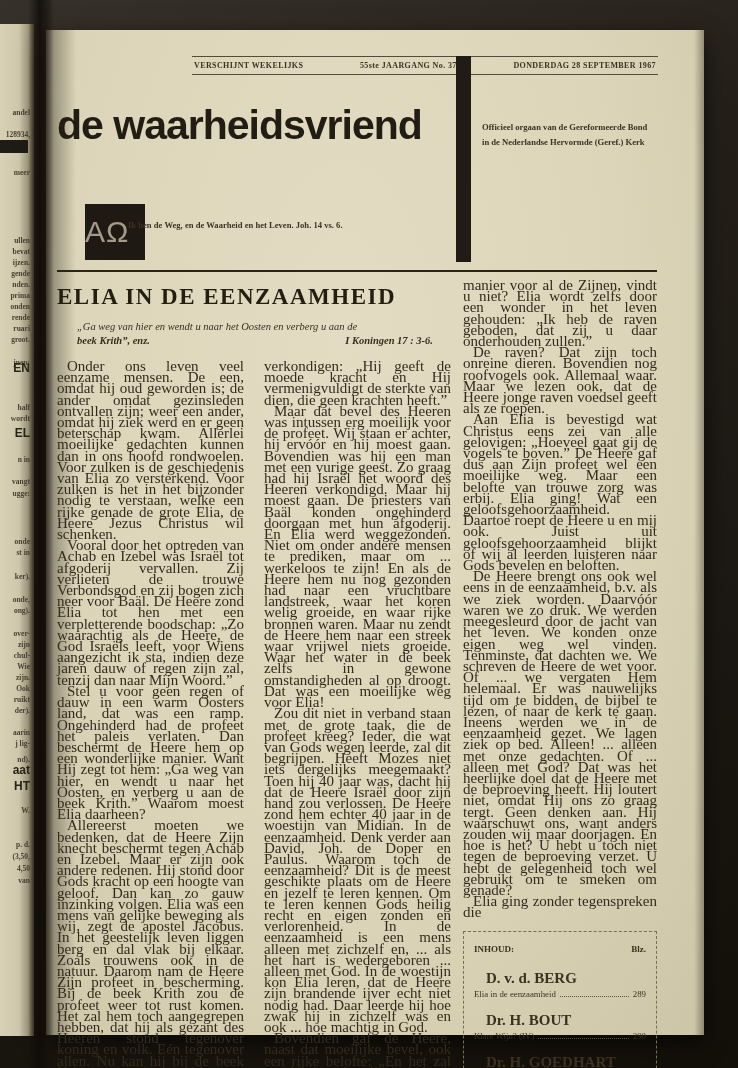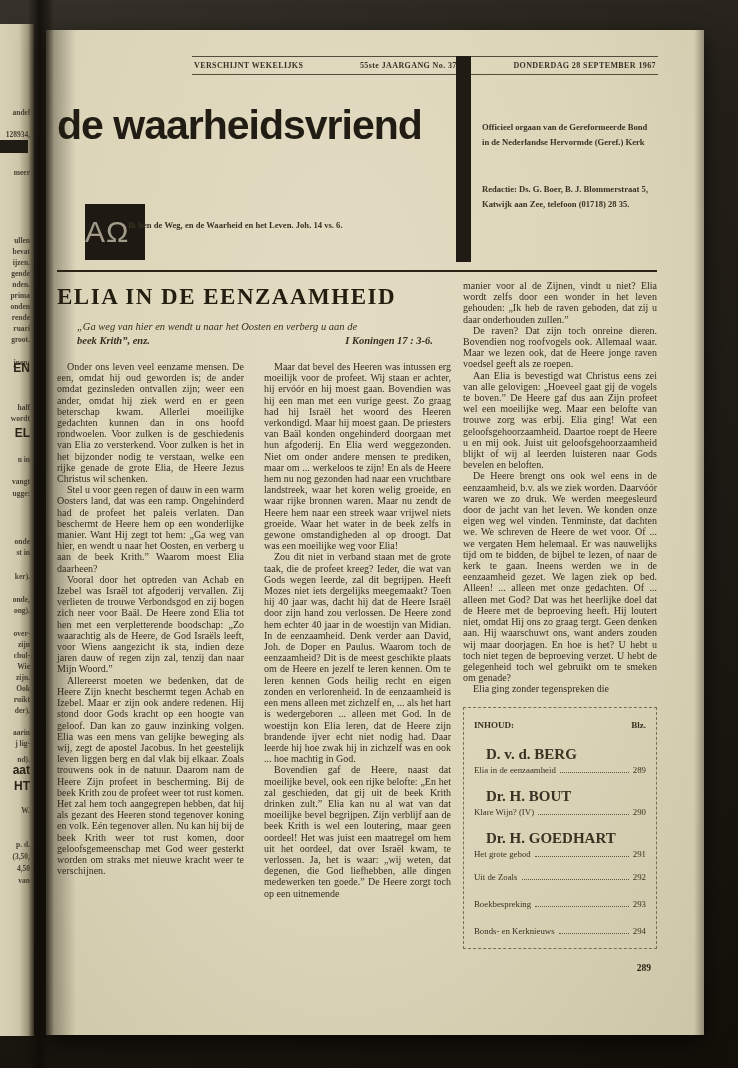--- a/index.html
+++ b/index.html
@@ -67,21 +67,21 @@
   .article { position:absolute; left:11px; top:254px; width:394px; }
   .headline {
     font-size:23px; font-weight:bold; letter-spacing:1.5px; color:#241e10; white-space:nowrap;
   }
   .subtitle { margin-top:10px; padding-left:20px; width:356px; font-style:italic; font-size:10.5px; line-height:14px; color:#372e1f; }
   .subtitle .row2 { display:flex; justify-content:space-between;font-weight:bold; }
   .cols { margin-top:13px; display:flex; gap:20px; }
   .col { width:190px; }
   .col3 { position:absolute; left:417px; top:250px; width:194px; }
   .para {
-    font-size:10px; line-height:11.2px; text-align:justify; text-indent:10px;
+    font-size:15px; line-height:11.2px; text-align:justify; text-indent:10px;
     color:#342b1e; hyphens:auto;
   }
   .para.cont { text-indent:0; }
   
   .inhoud {
     margin-top:12px; border:1px dashed #776e54; padding:12px 10px 10px 10px;
     color:#3b3223;
   }
   .toc-head { display:flex; justify-content:space-between; font-size:9px; font-weight:bold; margin-bottom:16px; }
   .toc-entry { margin-bottom:13px; }
@@ -161,45 +161,42 @@
     <div class="logo">
       <span>ΑΩ</span>
     </div>
     <div class="motto">Ik ben de Weg, en de Waarheid en het Leven. Joh. 14 vs. 6.</div>
 
     <div class="info">
       <div class="grp-organ">
         <div class="line">Officieel orgaan van de Gereformeerde Bond</div>
         <div class="line">in de Nederlandse Hervormde (Geref.) Kerk</div>
       </div>
-      <div class="grp-redactie">
-        <div class="line">Redactie: Ds. G. Boer, B. J. Blommerstraat 5,</div>
-        <div class="line">Katwijk aan Zee, telefoon (01718) 28 35.</div>
-      </div>
     </div>
 
     <div class="rule2"></div>
 
     <div class="article">
       <div class="headline">ELIA IN DE EENZAAMHEID</div>
       <div class="subtitle">
         <div>„Ga weg van hier en wendt u naar het Oosten en verberg u aan de</div>
         <div class="row2">
           <span>beek Krith”, enz.</span>
           <span>I Koningen 17 : 3-6.</span>
         </div>
       </div>
       <div class="cols">
         <div class="col">
           <div class="para">Onder ons leven veel eenzame mensen. De een, omdat hij oud geworden is; de ander omdat gezinsleden ontvallen zijn; weer een ander, omdat hij ziek werd en er geen beterschap kwam. Allerlei moeilijke gedachten kunnen dan in ons hoofd rondwoelen. Voor zulken is de geschiedenis van Elia zo versterkend. Voor zulken is het in het bijzonder nodig te verstaan, welke een rijke genade de grote Elia, de Heere Jezus Christus wil schenken.</div>
+          <div class="para">Vooral door het optreden van Achab en Izebel was Israël tot afgoderij vervallen. Zij verlieten de trouwe Verbondsgod en zij bogen zich neer voor Baäl. De Heere zond Elia tot hen met een verpletterende boodschap: „Zo waarachtig als de Heere, de God Israëls leeft, voor Wiens aangezicht ik sta, indien deze jaren dauw of regen zijn zal, tenzij dan naar Mijn Woord.”</div>
           <div class="para">Stel u voor geen regen of dauw in een warm Oosters land, dat was een ramp. Ongehinderd had de profeet het paleis verlaten. Dan beschermt de Heere hem op een wonderlijke manier. Want Hij zegt tot hem: „Ga weg van hier, en wendt u naar het Oosten, en verberg u aan de beek Krith.” Waarom moest Elia daarheen?</div>
-          <div class="para">Vooral door het optreden van Achab en Izebel was Israël tot afgoderij vervallen. Zij verlieten de trouwe Verbondsgod en zij bogen zich neer voor Baäl. De Heere zond Elia tot hen met een verpletterende boodschap: „Zo waarachtig als de Heere, de God Israëls leeft, voor Wiens aangezicht ik sta, indien deze jaren dauw of regen zijn zal, tenzij dan naar Mijn Woord.”</div>
           <div class="para">Allereerst moeten we bedenken, dat de Heere Zijn knecht beschermt tegen Achab en Izebel. Maar er zijn ook andere redenen. Hij stond door Gods kracht op een hoogte van geloof. Dan kan zo gauw inzinking volgen. Elia was een mens van gelijke beweging als wij, zegt de apostel Jacobus. In het geestelijk leven liggen berg en dal vlak bij elkaar. Zoals trouwens ook in de natuur. Daarom nam de Heere Zijn profeet in bescherming. Bij de beek Krith zou de profeet weer tot rust komen. Het zal hem toch aangegrepen hebben, dat hij als gezant des Heeren stond tegenover koning en volk. Eén tegenover allen. Nu kan hij bij de beek Krith weer tot rust komen, door geloofsgemeenschap met God weer gesterkt worden om straks met nieuwe kracht weer te verschijnen.</div>
         </div>
         <div class="col">
+          <div class="para cont">verkondigen: „Hij geeft de moede kracht en Hij vermenigvuldigt de sterkte van dien, die geen krachten heeft.”</div>
           <div class="para">Maar dat bevel des Heeren was intussen erg moeilijk voor de profeet. Wij staan er achter, hij ervóór en hij moest gaan. Bovendien was hij een man met een vurige geest. Zo graag had hij Israël het woord des Heeren verkondigd. Maar hij moest gaan. De priesters van Baäl konden ongehinderd doorgaan met hun afgoderij. En Elia werd weggezonden. Niet om onder andere mensen te prediken, maar om ... werkeloos te zijn! En als de Heere hem nu nog gezonden had naar een vruchtbare landstreek, waar het koren welig groeide, en waar rijke bronnen waren. Maar nu zendt de Heere hem naar een streek waar vrijwel niets groeide. Waar het water in de beek zelfs in gewone omstandigheden al op droogt. Dat was een moeilijke weg voor Elia!</div>
           <div class="para">Zou dit niet in verband staan met de grote taak, die de profeet kreeg? Ieder, die wat van Gods wegen leerde, zal dit begrijpen. Heeft Mozes niet iets dergelijks meegemaakt? Toen hij 40 jaar was, dacht hij dat de Heere Israël door zijn hand zou verlossen. De Heere zond hem echter 40 jaar in de woestijn van Midian. In de eenzaamheid. Denk verder aan David, Joh. de Doper en Paulus. Waarom toch de eenzaamheid? Dit is de meest geschikte plaats om de Heere en jezelf te leren kennen. Om te leren kennen Gods heilig recht en eigen zonden en verlorenheid. In de eenzaamheid is een mens alleen met zichzelf en, ... als het hart is wedergeboren ... alleen met God. In de woestijn kon Elia leren, dat de Heere zijn brandende ijver echt niet nodig had. Daar leerde hij hoe zwak hij in zichzelf was en ook ... hoe machtig in God.</div>
           <div class="para">Bovendien gaf de Heere, naast dat moeilijke bevel, ook een rijke belofte: „En het zal geschieden, dat gij uit de beek Krith drinken zult.” Elia kan nu al wat van dat moeilijke bevel begrijpen. Zijn verblijf aan de beek Krith is wel een loutering, maar geen oordeel! Het was juist een maatregel om hem uit het oordeel, dat over Israël kwam, te verlossen. Ja, het is waar: „wij weten, dat degenen, die God liefhebben, alle dingen medewerken ten goede.” De Heere zorgt toch op een uitnemende</div>
         </div>
       </div>
     </div>
 
     <div class="col3">
       <div class="para cont">manier voor al de Zijnen, vindt u niet? Elia wordt zelfs door een wonder in het leven gehouden: „Ik heb de raven geboden, dat zij u daar onderhouden zullen.”</div>
       <div class="para">De raven? Dat zijn toch onreine dieren. Bovendien nog roofvogels ook. Allemaal waar. Maar we lezen ook, dat de Heere jonge raven voedsel geeft als ze roepen.</div>

